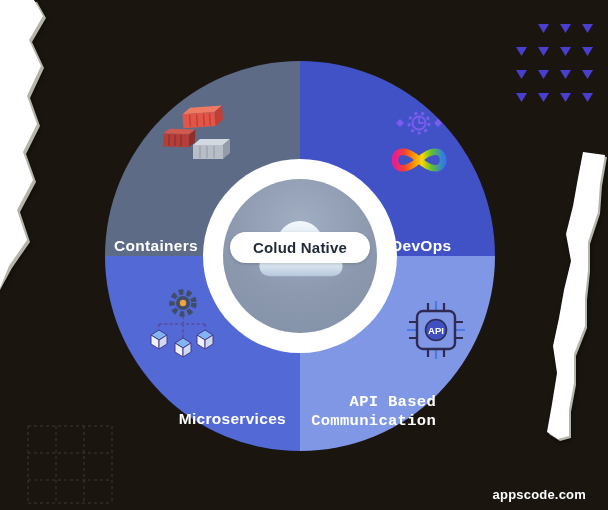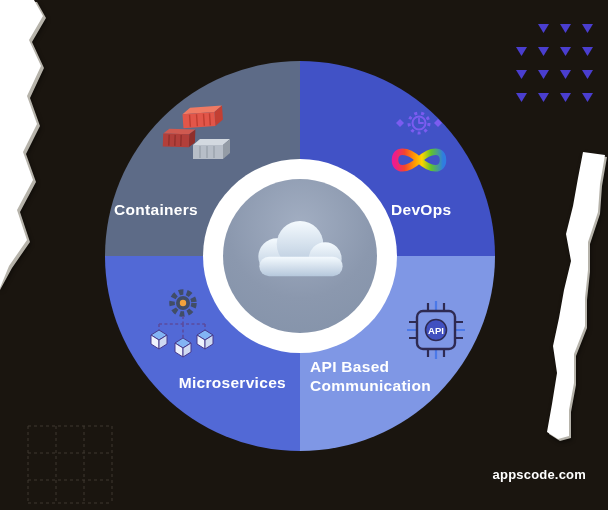--- a/index.html
+++ b/index.html
@@ -17,38 +17,38 @@
   .q-br{left:195px;top:195px;}
   
   .hub{position:absolute;left:203px;top:159px;width:194px;height:194px;border-radius:50%;background:#ffffff;}
   .hub-inner{position:absolute;inset:20px;border-radius:50%;
     background:radial-gradient(circle at 50% 30%, #a2aec2 0%, #8b98ae 55%, #8392a9 100%);}
   .cloud{position:absolute;left:50%;top:34px;transform:translateX(-50%);}
   .pill{position:absolute;left:230px;top:232px;width:140px;height:31px;border-radius:16px;background:#ffffff;
     box-shadow:0 1px 3px rgba(0,0,0,.18);display:flex;align-items:center;justify-content:center;}
   .pill span{font-size:15px;font-weight:700;color:#1f2937;letter-spacing:.2px;}
   
-  .qlabel{position:absolute;color:#ffffff;font-size:15.5px;font-weight:700;letter-spacing:.3px;}
+  .qlabel{position:absolute;color:#ffffff;font-size:15.5px;font-weight:700;letter-spacing:.3px;margin-top:36px;}
   .lbl-containers{left:98px;top:201px;width:116px;text-align:center;}
   .lbl-devops{left:391px;top:201px;width:80px;}
   .lbl-micro{left:158px;top:374px;width:128px;text-align:right;}
-  .lbl-api{left:310px;top:357px;width:126px;text-align:left;line-height:19px;}
+  .lbl-api{left:310px;top:357px;width:126px;text-align:right;line-height:19px;font-family:Liberation Mono, monospace;}
   
   .icon{position:absolute;}
   .ic-containers{left:157px;top:103px;}
   .ic-devops{left:383px;top:110px;}
   .ic-micro{left:143px;top:288px;}
   .ic-api{left:405px;top:299px;}
   
   .torn{position:absolute;filter:drop-shadow(1px 2px 2px rgba(0,0,0,.45));}
   .torn-left{left:0;top:0;}
   .torn-right{left:528px;top:146px;}
   .tris{position:absolute;left:516px;top:24px;}
   .dgrid{position:absolute;left:24px;top:422px;opacity:.32;}
-  .brand{position:absolute;right:22px;bottom:28px;color:#ffffff;font-size:13px;font-weight:700;letter-spacing:.2px;}
+  .brand{position:absolute;right:22px;bottom:8px;color:#ffffff;font-size:13px;font-weight:700;letter-spacing:.2px;}
 </style>
 </head>
 <body>
 
 <div class="stage" style="background: rgb(26, 21, 15);">
 
   <div class="wheel">
     <div class="quad q-tl" style="background: rgb(93, 107, 135);"></div>
     <div class="quad q-tr" style="background: rgb(65, 82, 198);"></div>
     <div class="quad q-bl" style="background: rgb(82, 105, 214);"></div>
@@ -139,20 +139,23 @@
         </defs>
         <g fill="url(#cloudg)">
           <circle cx="40" cy="44" r="19"></circle>
           <circle cx="64" cy="31" r="24"></circle>
           <circle cx="90" cy="46" r="17"></circle>
           <rect x="22" y="44" width="86" height="20" rx="10"></rect>
         </g>
       </svg>
     </div>
   </div>
+  <div class="pill">
+    <span>Colud Native</span>
+  </div>
 
   <svg class="torn torn-left" width="64" height="300" viewBox="0 0 64 300">
     <polygon points="0,0 37,2 46,18 32,42 44,68 30,98 40,126 26,154 36,182 20,212 30,242 12,268 0,290" fill="#c9c5bd" opacity="0.9"></polygon>
     <polygon points="0,0 34,0 43,16 29,40 41,66 27,96 37,124 23,152 33,180 17,210 27,240 9,266 0,288" fill="#ffffff"></polygon>
   </svg>
 
   <svg class="torn torn-right" width="80" height="300" viewBox="0 0 80 300">
     <polygon points="79,11 74,40 72,68 62,98 62,126 59,154 59,182 48,210 48,239 43,266 43,292 32,295 21,288 26,260 31,229 27,202 33,174 38,146 45,117 40,90 47,62 52,34 57,8" fill="#c9c5bd" opacity="0.9"></polygon>
     <polygon points="77,9 72,38 70,66 60,96 60,124 57,152 57,180 46,208 46,237 41,264 41,290 30,293 19,286 24,258 29,227 25,200 31,172 36,144 43,115 38,88 45,60 50,32 55,6" fill="#ffffff"></polygon>
   </svg>

